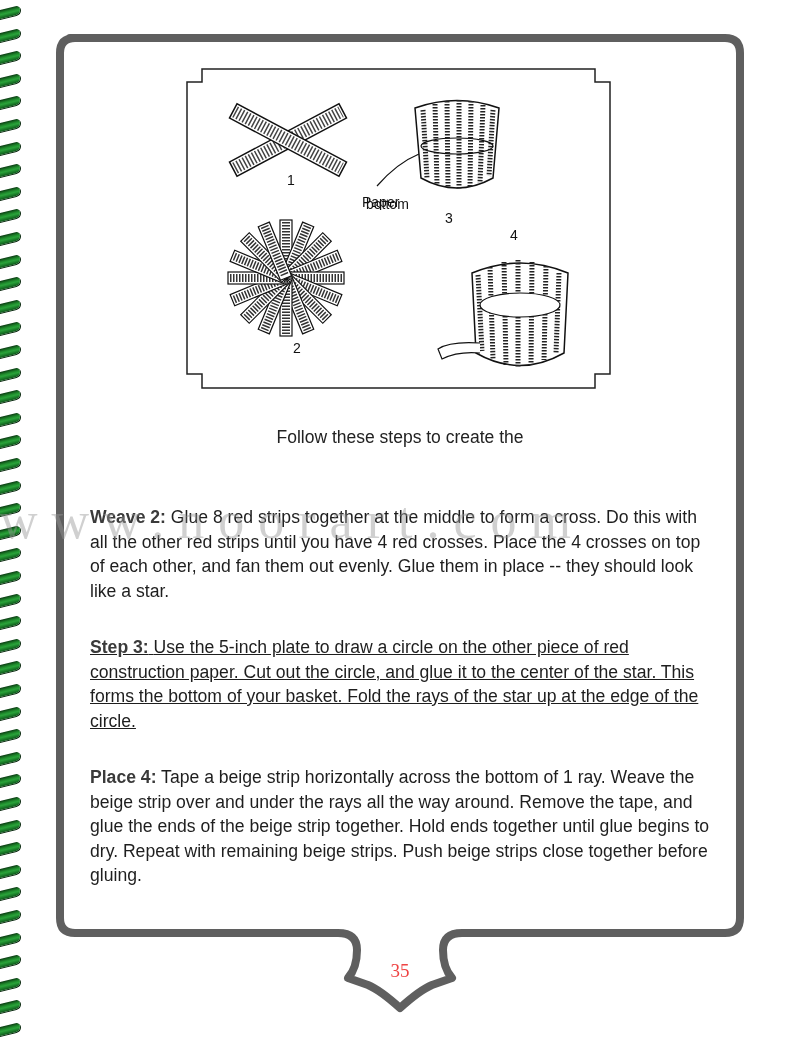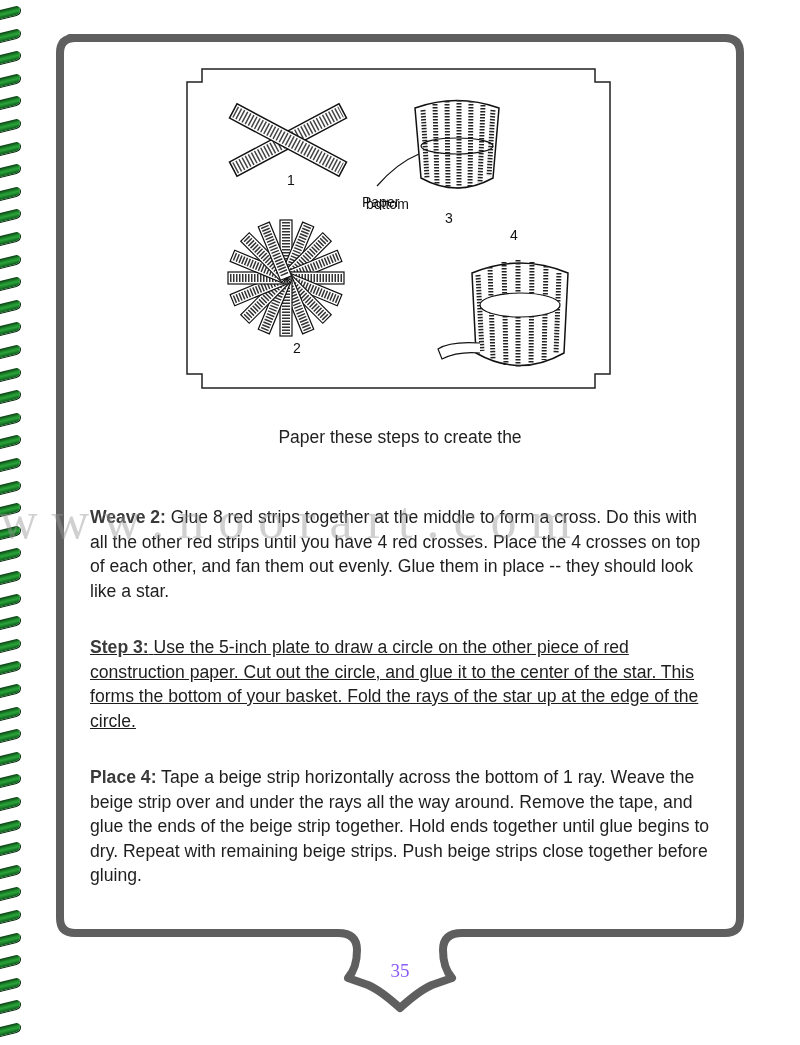--- a/index.html
+++ b/index.html
@@ -36,21 +36,21 @@
   .step-3 { top: 635px; text-decoration: underline; }
   .step-4 { top: 765px; }
   .watermark {
     position: absolute; left: 0; top: 496px; width: 800px; height: 50px;
     font-family: "Liberation Serif", serif; font-size: 52px; letter-spacing: 14px;
     color: rgba(150,150,150,0.45); white-space: nowrap; pointer-events: none;
     line-height: 50px;
   }
   .page-number {
     position: absolute; left: 380px; top: 960px; width: 40px; text-align: center;
-    font-family: "Liberation Serif", serif; font-size: 19px; color: #8b5cf6;
+    font-family: "Liberation Serif", serif; font-size: 19px; color: #ef4444;
   }
   .fig-label {
     position: absolute; font-family: "Liberation Sans", sans-serif; font-size: 14px; color: #111;
   }
 </style>
 </head>
 <body>
 
 <div class="spiral" id="spiral">
     <div class="coil" style="top: 8px;"></div>
@@ -224,21 +224,21 @@
 </svg>
 
 <span class="fig-label" style="left:287px;top:172px;">1</span>
 <span class="fig-label" style="left:293px;top:340px;">2</span>
 <span class="fig-label" style="left:445px;top:210px;">3</span>
 <span class="fig-label" style="left:510px;top:227px;">4</span>
 <span class="fig-label" style="left:362px;top:194px;">Paper</span>
 <span class="fig-label" style="left:366px;top:196px;">bottom</span>
 
 <div class="intro">
-  <span>Paper these steps to create the</span>
+  <span>Follow these steps to create the</span>
 </div>
 
 <div class="step step-2">
   <b>Weave 2:</b>
   <span>Glue 8 red strips together at the middle to form a cross. Do this with all the other red strips until you have 4 red crosses. Place the 4 crosses on top of each other, and fan them out evenly. Glue them in place -- they should look like a star.</span>
 </div>
 <div class="step step-3">
   <b>Step 3:</b>
   <span>Use the 5-inch plate to draw a circle on the other piece of red construction paper. Cut out the circle, and glue it to the center of the star. This forms the bottom of your basket. Fold the rays of the star up at the edge of the circle.</span>
 </div>

